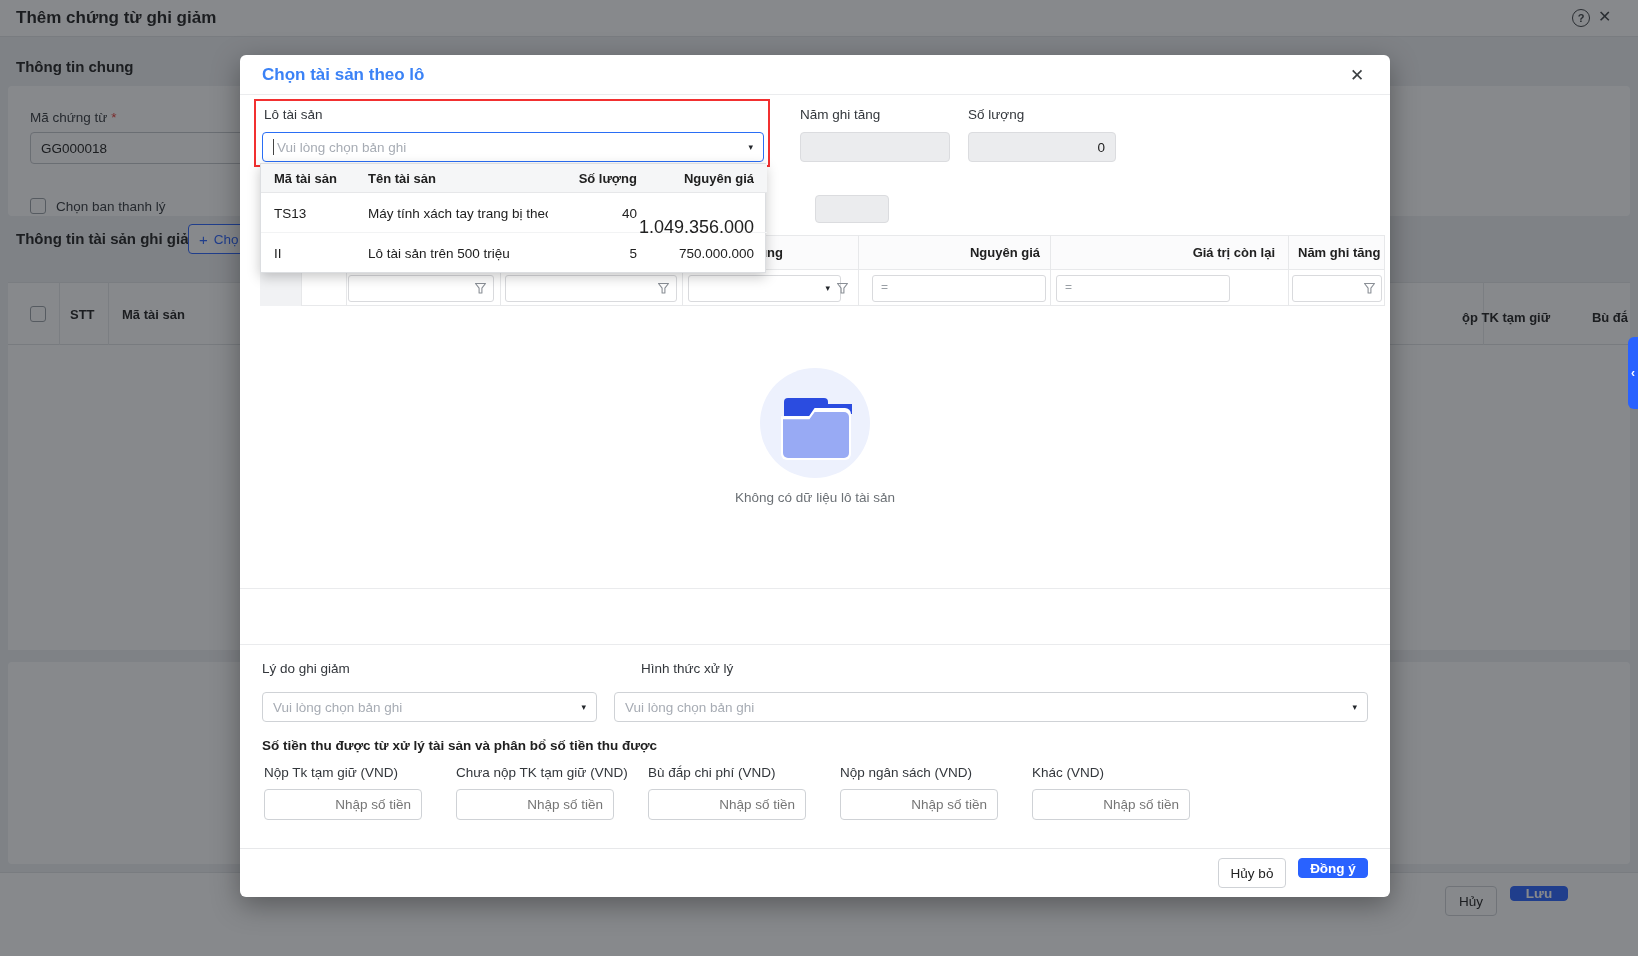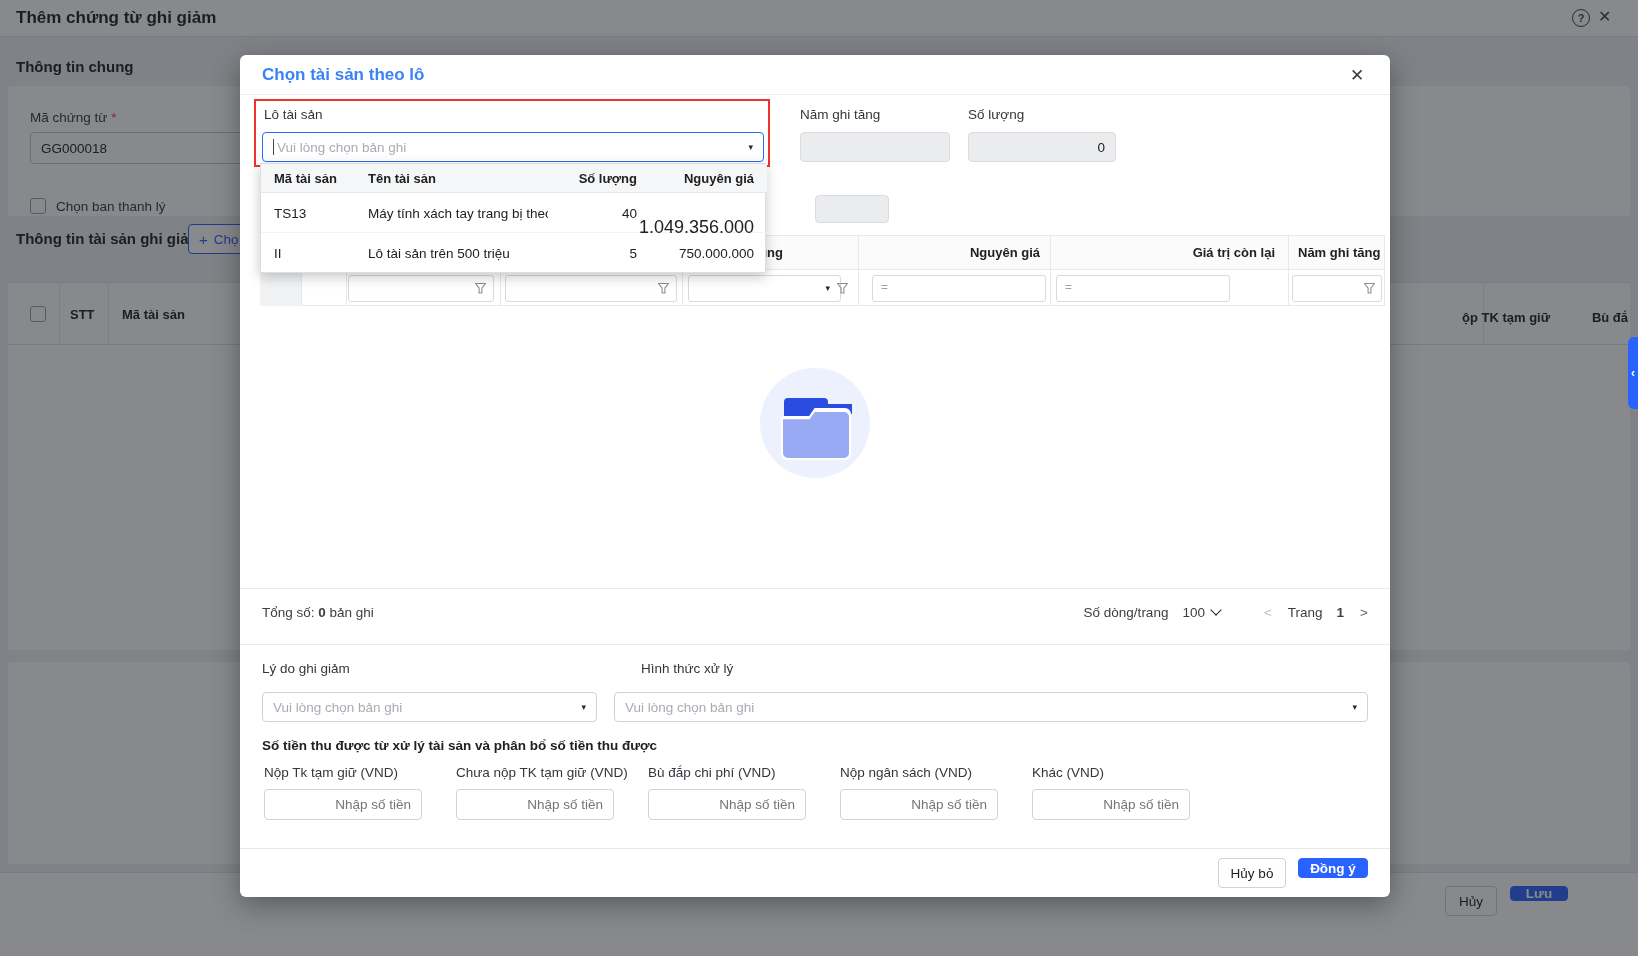--- a/index.html
+++ b/index.html
@@ -166,39 +166,23 @@
     <div class="abs" style="left:520px;top:313px;width:110px;height:110px;border-radius:50%;background:#edf1fd;">
       <div class="abs" style="left:0;top:0;width:110px;height:110px;">
         <div class="abs" style="left:24px;top:30px;width:44px;height:18px;background:#2b4ce0;border-radius:4px 4px 0 0;"></div>
         <div class="abs" style="left:24px;top:36px;width:68px;height:10px;background:#2b4ce0;"></div>
         <div class="abs" style="left:21px;top:40px;width:70px;height:52px;background:#fff;border-radius:6px;
              clip-path:polygon(0 16%,40% 16%,48% 0,100% 0,100% 100%,0 100%);"></div>
         <div class="abs" style="left:23px;top:44px;width:66px;height:46px;background:#98aaf4;border-radius:5px;
              clip-path:polygon(0 16%,40% 16%,48% 0,100% 0,100% 100%,0 100%);"></div>
       </div>
     </div>
+    <div class="abs" style="left:0;top:435px;width:1150px;text-align:center;font-size:13.5px;color:#6b7075;">Không có dữ liệu lô tài sản</div>
 
     <div class="abs" style="left:0;top:533px;width:1150px;height:57px;border-top:1px solid #eaebed;border-bottom:1px solid #eaebed;"></div>
-    <div class="abs" style="left:22px;top:550px;width:1106px;display:flex;align-items:center;justify-content:space-between;">
-      <span style="font-size:13.5px;color:#3c4043;">
-        <span>Tổng số:</span>
-        <span class="bold">0</span>
-        <span>bản ghi</span>
-      </span>
-      <span style="display:flex;align-items:center;">
-        <span class="pagitem">Số dòng/trang</span>
-        <span class="pagitem" style="margin-left:14px;">
-          <span>100</span><span class="chev-down"></span>
-        </span>
-        <span class="pagitem" style="margin-left:44px;color:#b9bdc3;">&lt;</span>
-        <span class="pagitem" style="margin-left:16px;">Trang</span>
-        <span class="pagitem bold" style="margin-left:14px;">1</span>
-        <span class="pagitem" style="margin-left:16px;color:#5f6368;">&gt;</span>
-      </span>
-    </div>
 
     <span class="abs lbl" style="left:22px;top:606px;">Lý do ghi giảm</span>
     <div class="abs combo" style="left:22px;top:637px;width:335px;height:30px;">
       <span class="ph">Vui lòng chọn bản ghi</span>
       <span class="caret">▾</span>
     </div>
 
     <span class="abs lbl" style="left:374px;top:606px;margin-left:27px;">Hình thức xử lý</span>
     <div class="abs combo" style="left:374px;top:637px;width:754px;height:30px;">
       <span class="ph">Vui lòng chọn bản ghi</span>

